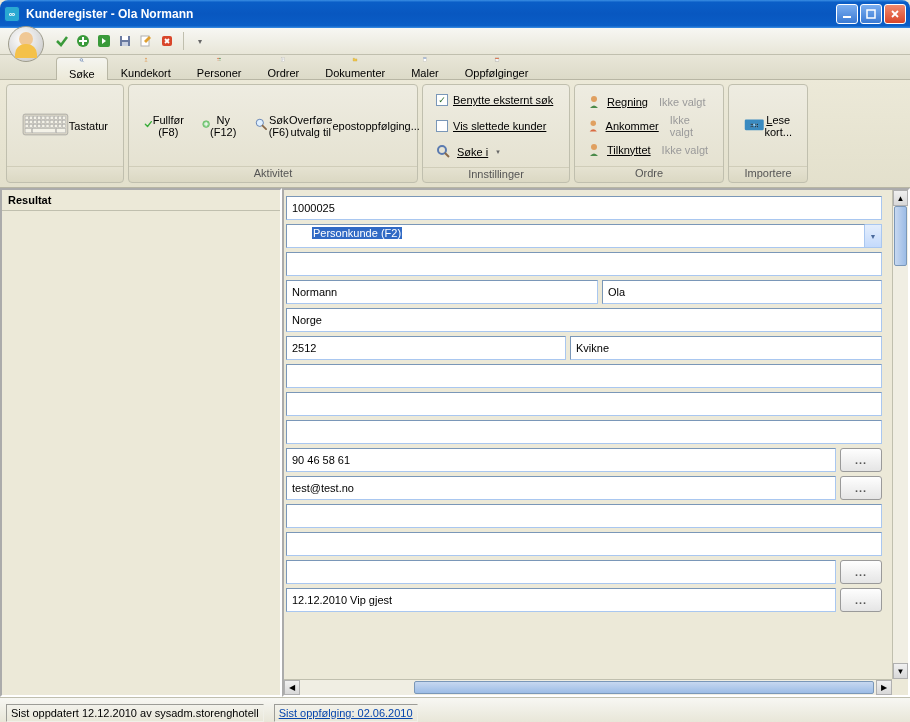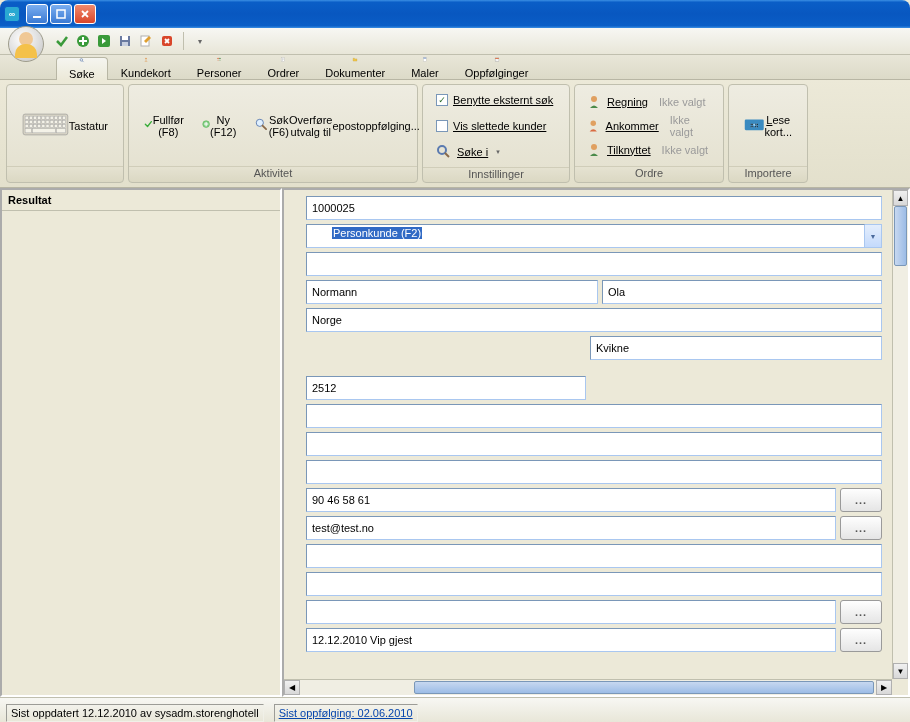--- a/index.html
+++ b/index.html
@@ -43,21 +43,21 @@
 .ribrow .hint { color: #9a9a9a; margin-left: 6px; }
 .chk { width: 12px; height: 12px; border: 1px solid #7a97b8; background: #fff; display: inline-flex; align-items: center; justify-content: center; font-size: 9px; color: #2a6b2a; }
 
 
 .workspace { display: flex; height: 509px; }
 .leftpanel { width: 282px; border: 2px inset #fff; background: #ece9d8; display: flex; flex-direction: column; }
 .leftpanel .header { font-weight: bold; padding: 4px 6px; border-bottom: 1px solid #c0bfae; }
 .leftpanel .content { flex: 1; background: #ece9d8; }
 .rightpanel { flex: 1; border: 2px inset #fff; background: #ece9d8; display: flex; flex-direction: column; position: relative; }
 .formarea { flex: 1; overflow: hidden; position: relative; }
-.formscroll { position: absolute; top: 0; left: 0; right: 16px; bottom: 16px; overflow: hidden; padding: 6px 10px 6px 22px; }
+.formscroll { position: absolute; top: 0; left: 0; right: 16px; bottom: 16px; overflow: hidden; padding: 6px 10px 6px 2px; }
 .vsb { position: absolute; right: 0; top: 0; bottom: 16px; width: 16px; background: #ece9d8; border-left: 1px solid #c0bfae; }
 .vsb .track { position: absolute; top: 16px; bottom: 16px; left: 0; right: 0; background: #f0eee3; }
 .vsb .thumb { position: absolute; left: 1px; right: 1px; top: 0; height: 60px; background: linear-gradient(to right, #c7d8f0, #9cbce6); border: 1px solid #7a97b8; border-radius: 2px; }
 .vsb .arr { position: absolute; left: 0; right: 0; height: 16px; background: linear-gradient(to bottom, #f0f0f0, #d8d8d8); border: 1px solid #b0b0b0; display: flex; align-items: center; justify-content: center; font-size: 8px; }
 .vsb .arr.up { top: 0; } .vsb .arr.down { bottom: 0; }
 .hsb { position: absolute; left: 0; right: 16px; bottom: 0; height: 16px; background: #f0eee3; border-top: 1px solid #c0bfae; }
 .hsb .arr { position: absolute; top: 0; bottom: 0; width: 16px; background: linear-gradient(to bottom, #f0f0f0, #d8d8d8); border: 1px solid #b0b0b0; display: flex; align-items: center; justify-content: center; font-size: 8px; }
 .hsb .arr.left { left: 0; } .hsb .arr.right { right: 0; }
 .hsb .thumb { position: absolute; top: 1px; bottom: 1px; left: 130px; width: 460px; background: linear-gradient(to bottom, #c7d8f0, #9cbce6); border: 1px solid #7a97b8; border-radius: 2px; }
 .corner { position: absolute; right: 0; bottom: 0; width: 16px; height: 16px; background: #ece9d8; }
@@ -74,20 +74,21 @@
 
 .statusbar { height: 25px; background: linear-gradient(to bottom, #f7f7f3, #e8e6d8); border-top: 1px solid #c0bfae; display: flex; align-items: flex-end; padding: 0 6px; gap: 10px; }
 .statusbar .cell { padding: 2px 4px; border: 1px inset #f0f0e8; }
 .statusbar a { color: #0645ad; text-decoration: underline; cursor: pointer; margin-top: 21px; }
 </style>
 </head>
 <body>
 
 <div class="titlebar">
   <div class="appicon">∞</div>
+  <div class="title">Kunderegister - Ola Normann</div>
   <div class="winbtns">
     <div class="winbtn min">
         <svg viewBox="0 0 10 10">
           <rect x="1" y="7" width="8" height="2" fill="#fff"></rect>
         </svg>
       </div>
     <div class="winbtn max">
         <svg viewBox="0 0 10 10">
           <rect x="1" y="1" width="8" height="8" fill="none" stroke="#fff" stroke-width="1.5"></rect>
         </svg>
@@ -382,21 +383,21 @@
             <input class="fld" value="" style="">
           </div>
         <div class="fr">
           <input class="fld" value="Normann" style="">
           <input class="fld" style="flex: 0 0 280px;" value="Ola">
         </div>
         <div class="fr">
             <input class="fld" value="Norge" style="">
           </div>
         <div class="fr">
-          <input class="fld" style="flex: 0 0 280px; margin-top: 40px;" value="2512">
+          <input class="fld" style="flex: 0 0 280px;" value="2512">
           <input class="fld" value="Kvikne" style="">
         </div>
         <div class="fr">
             <input class="fld" value="" style="">
           </div>
         <div class="fr">
             <input class="fld" value="" style="">
           </div>
         <div class="fr">
             <input class="fld" value="" style="">

